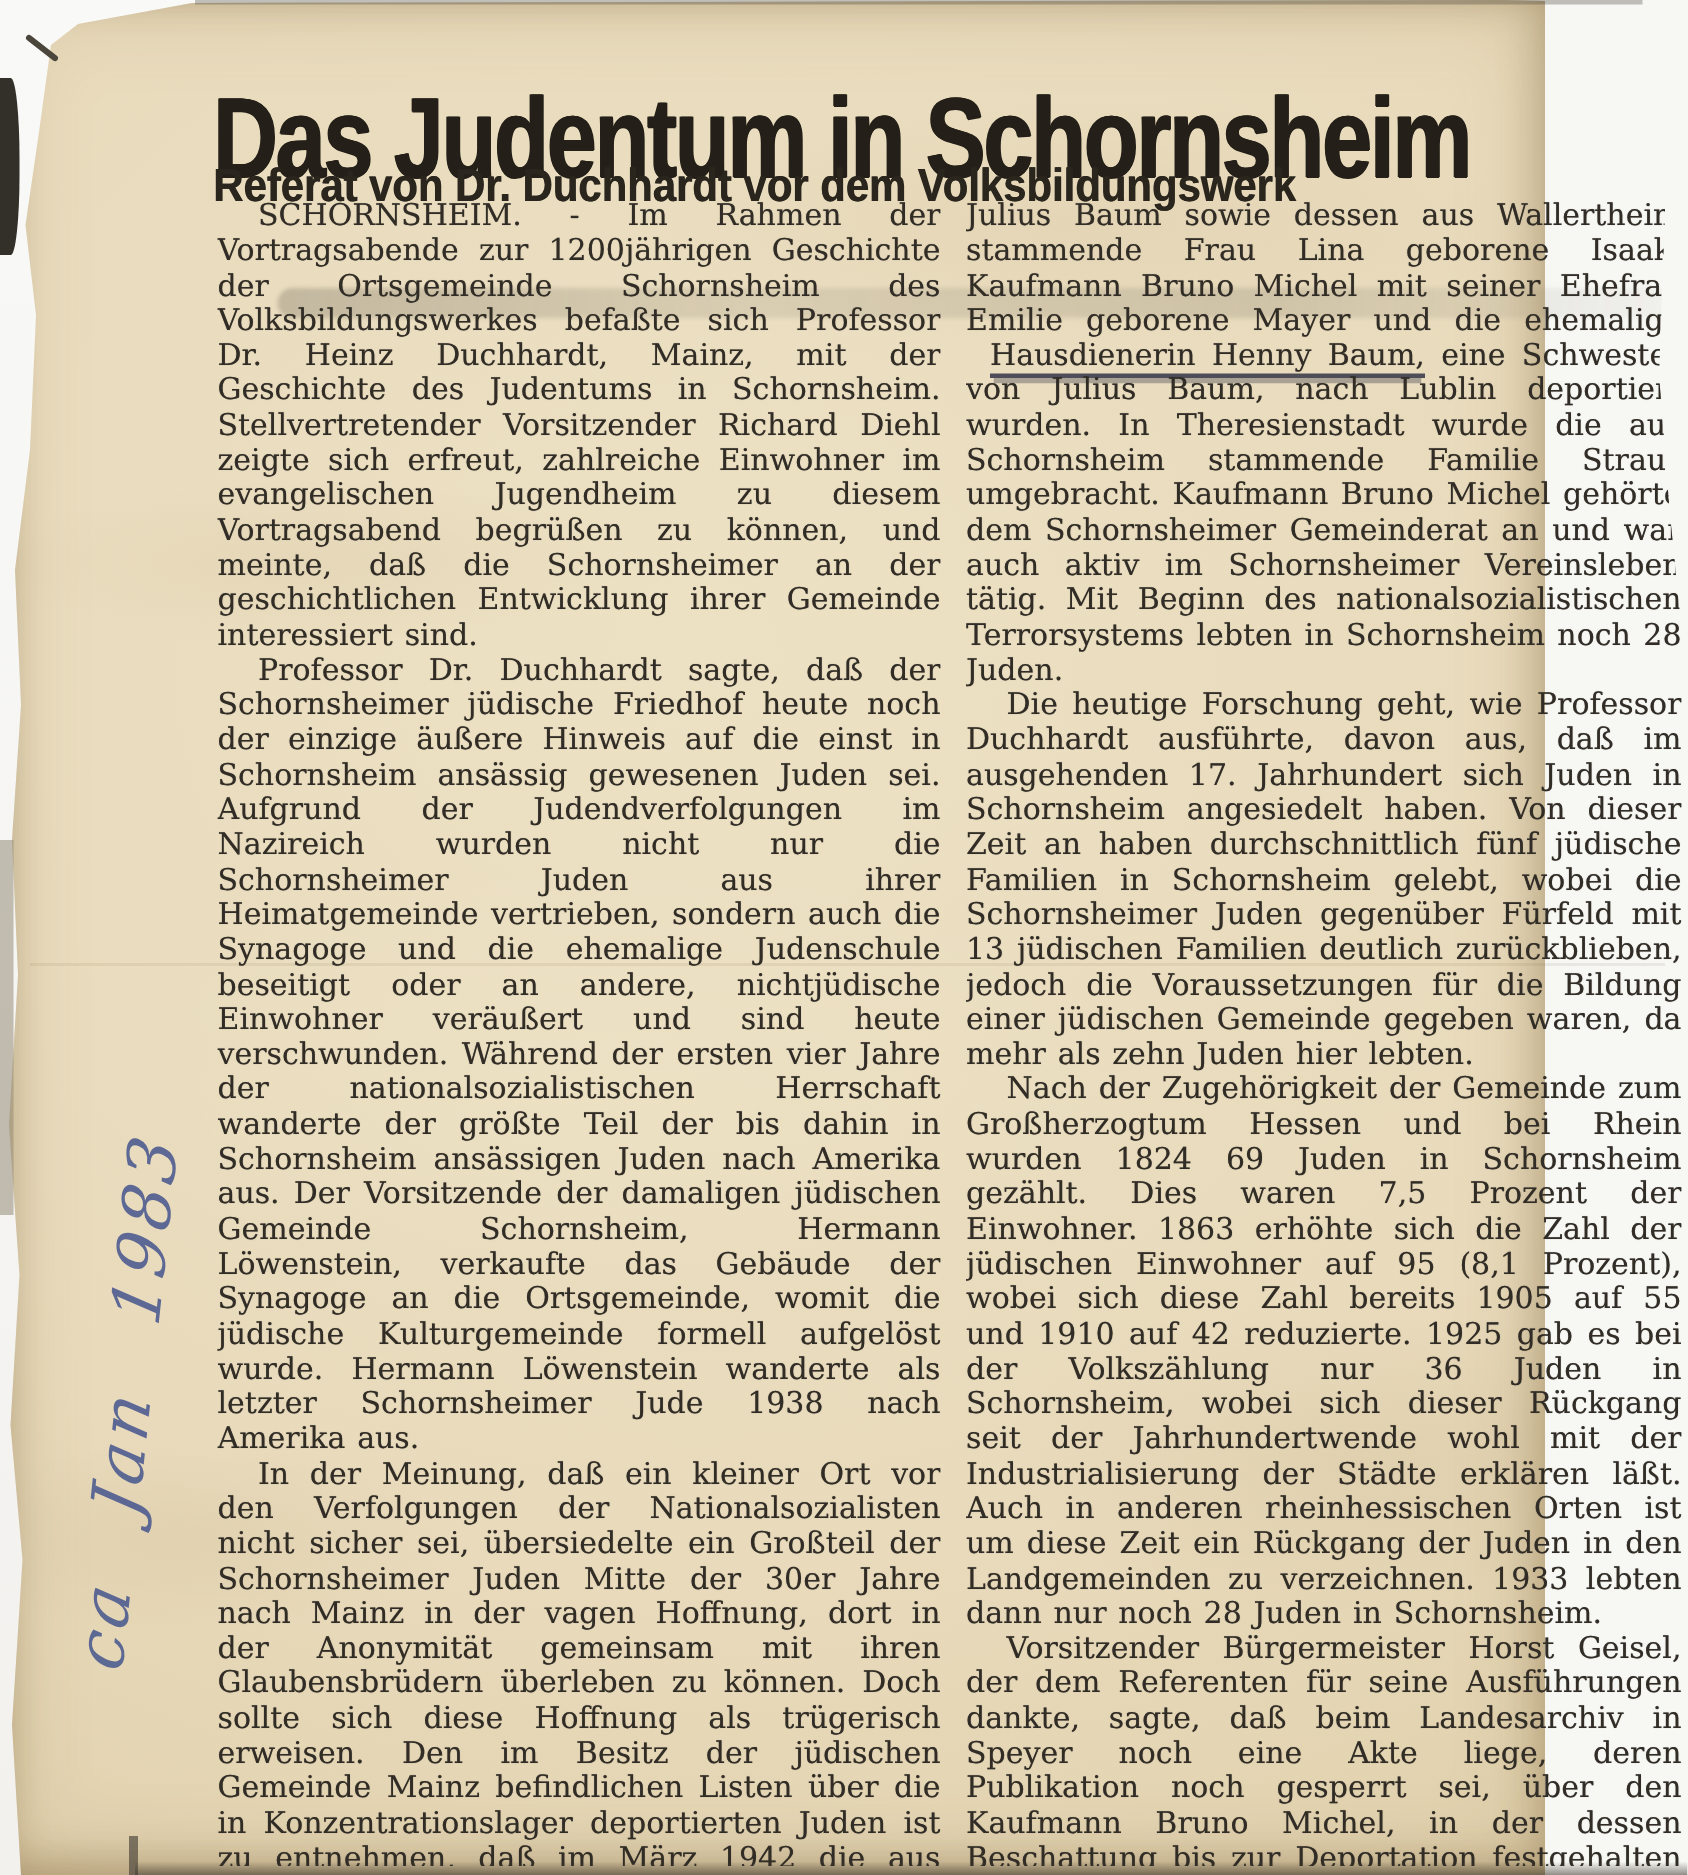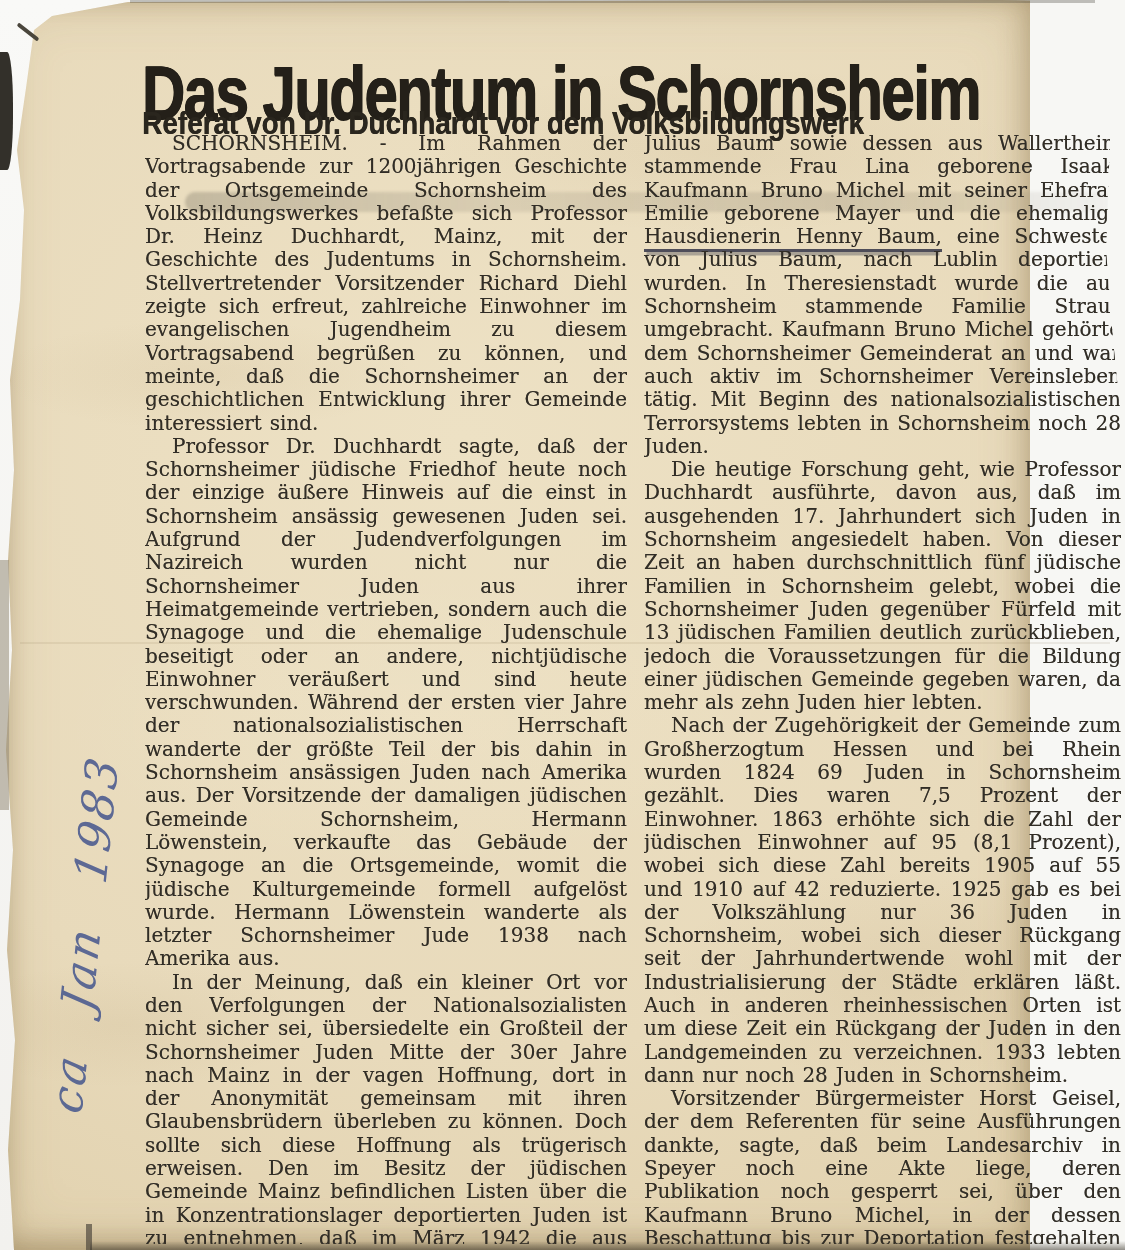--- a/index.html
+++ b/index.html
@@ -91,20 +91,21 @@
   }
   #col-left  { left: 145px; width: 482px; }
   #col-right { left: 644px; width: 477px; }
   .col p { margin: 0; text-indent: 27px; }
   .col p.no-indent { text-indent: 0; }
   .col p.last { position: relative; }
   .underlined-phrase {
     border-bottom: 3.5px solid rgba(50,52,70,.85);
     box-shadow: 0 6px 0 -2.5px rgba(50,52,70,.35);
     padding-bottom: 1px;
+    margin-left: 16px;
   }
   
   #margin-note {
     position: absolute; left: 40px; top: 1106px;
     width: 420px;
     transform: rotate(-84deg) skewX(-7deg);
     transform-origin: 0 0;
     font-family: "DejaVu Serif", serif;
     font-style: italic;
     font-size: 45px;

